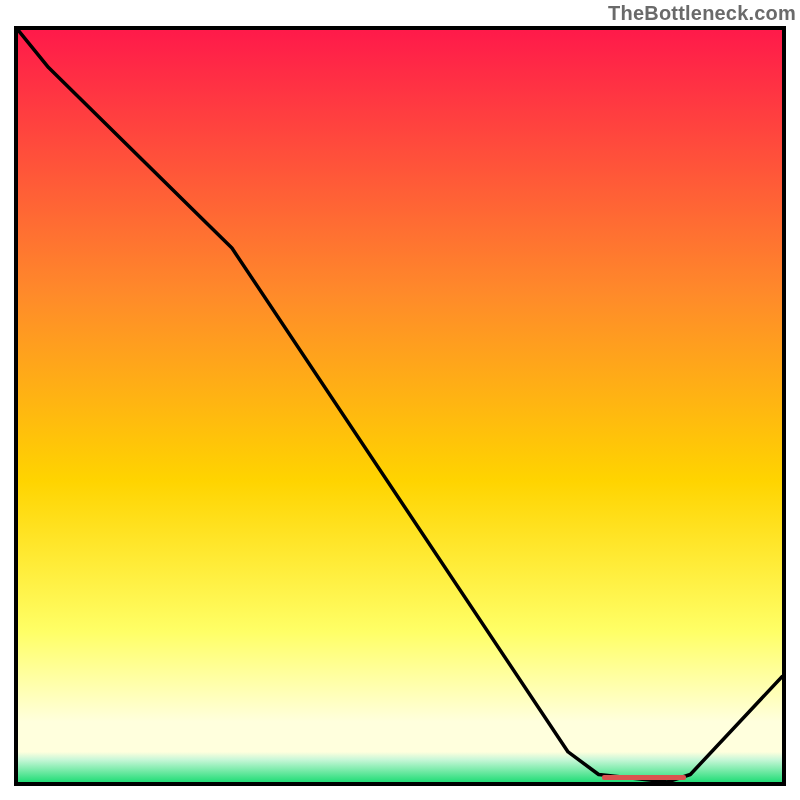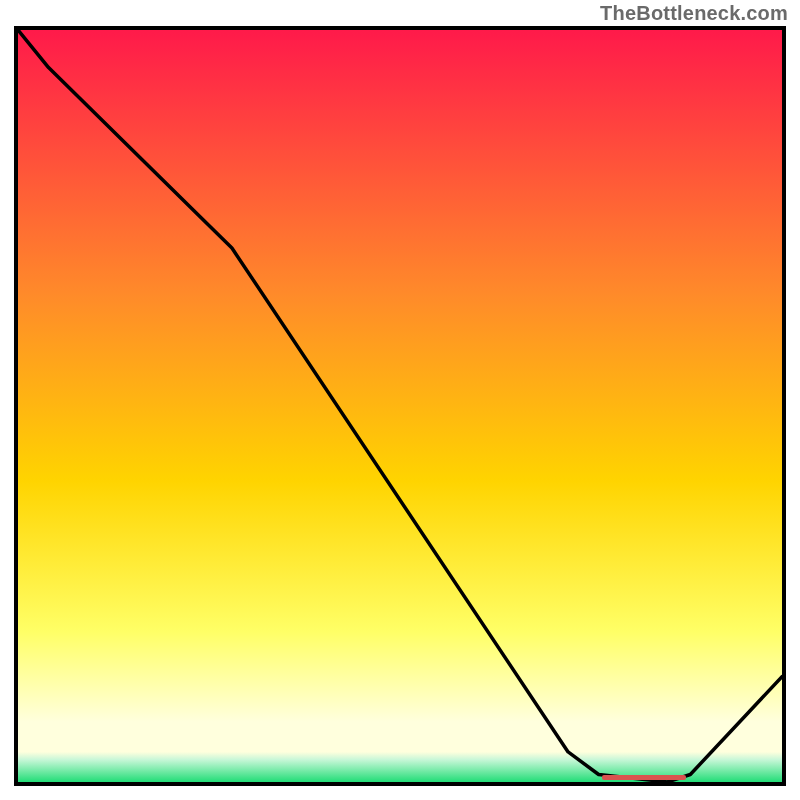--- a/index.html
+++ b/index.html
@@ -12,21 +12,21 @@
     font-family: Arial, Helvetica, sans-serif;
   }
   .container {
     position: relative;
     width: 800px;
     height: 800px;
   }
   .watermark {
     position: absolute;
     top: 2px;
-    right: 12px;
+    right: 4px;
     font-size: 20px;
     font-weight: 600;
     color: #6a6a6a;
     letter-spacing: 0.2px;
     z-index: 10;
   }
   .plot-outer {
     position: absolute;
     left: 14px;
     top: 26px;

